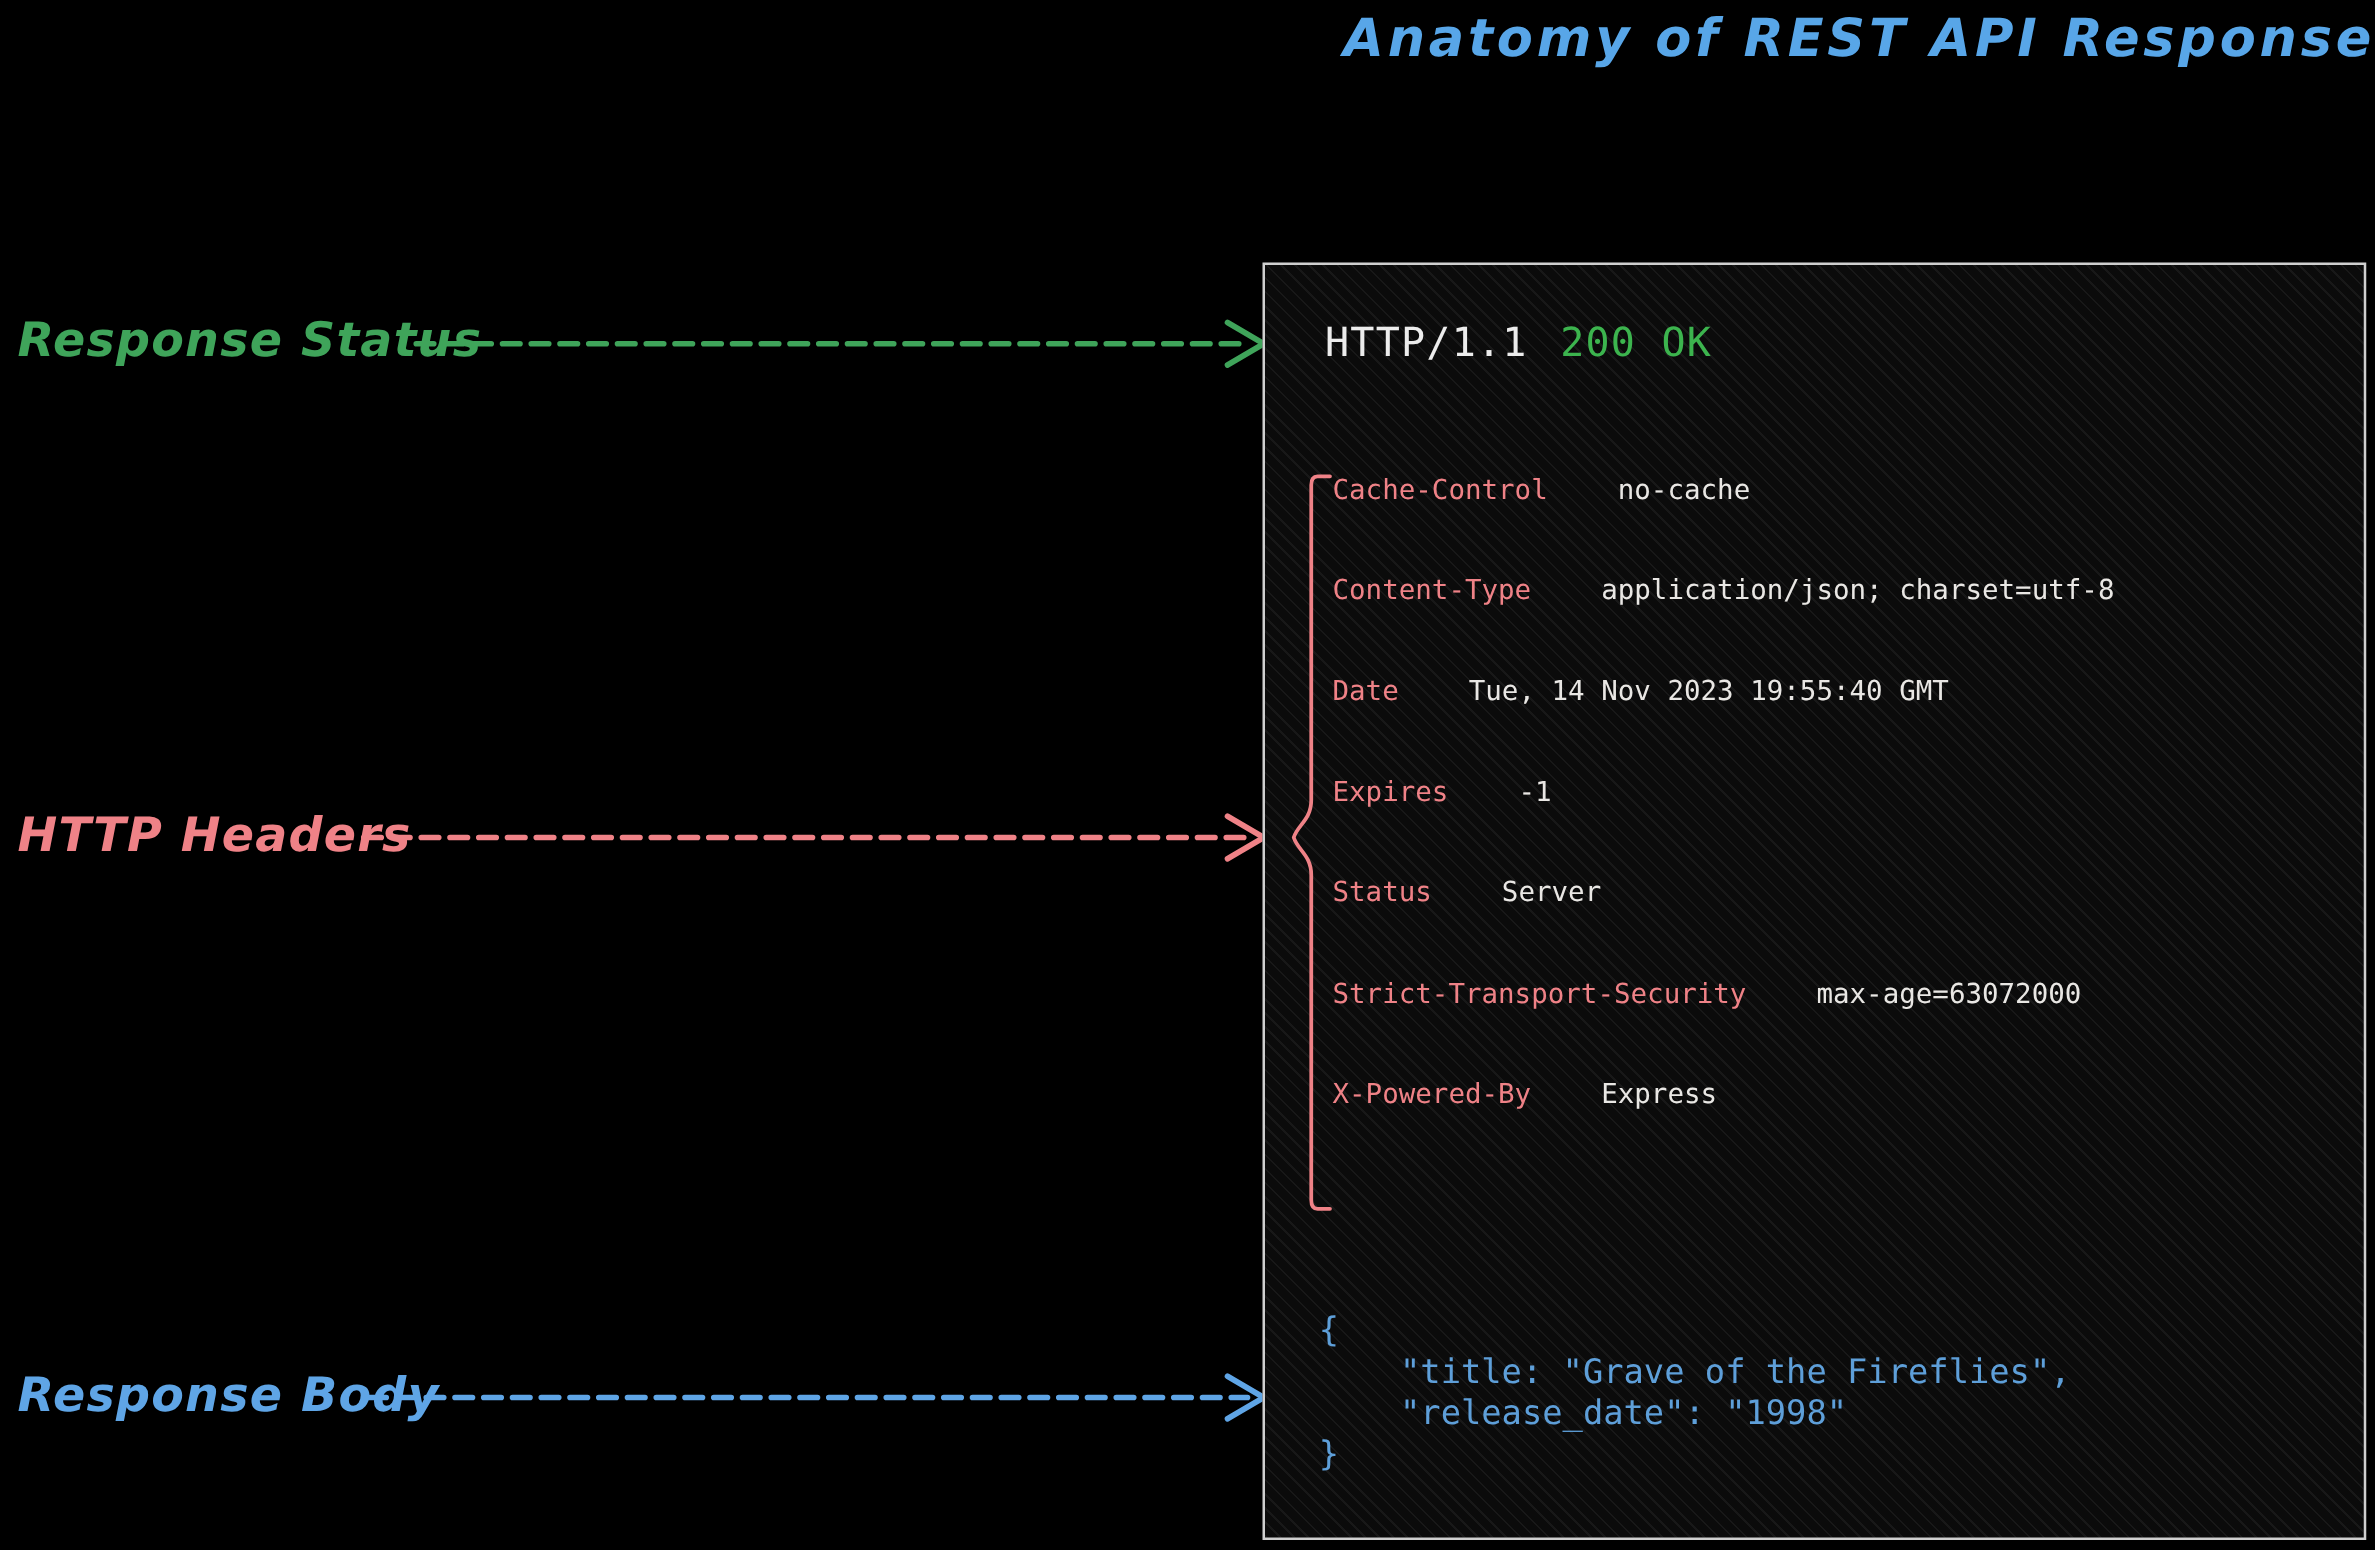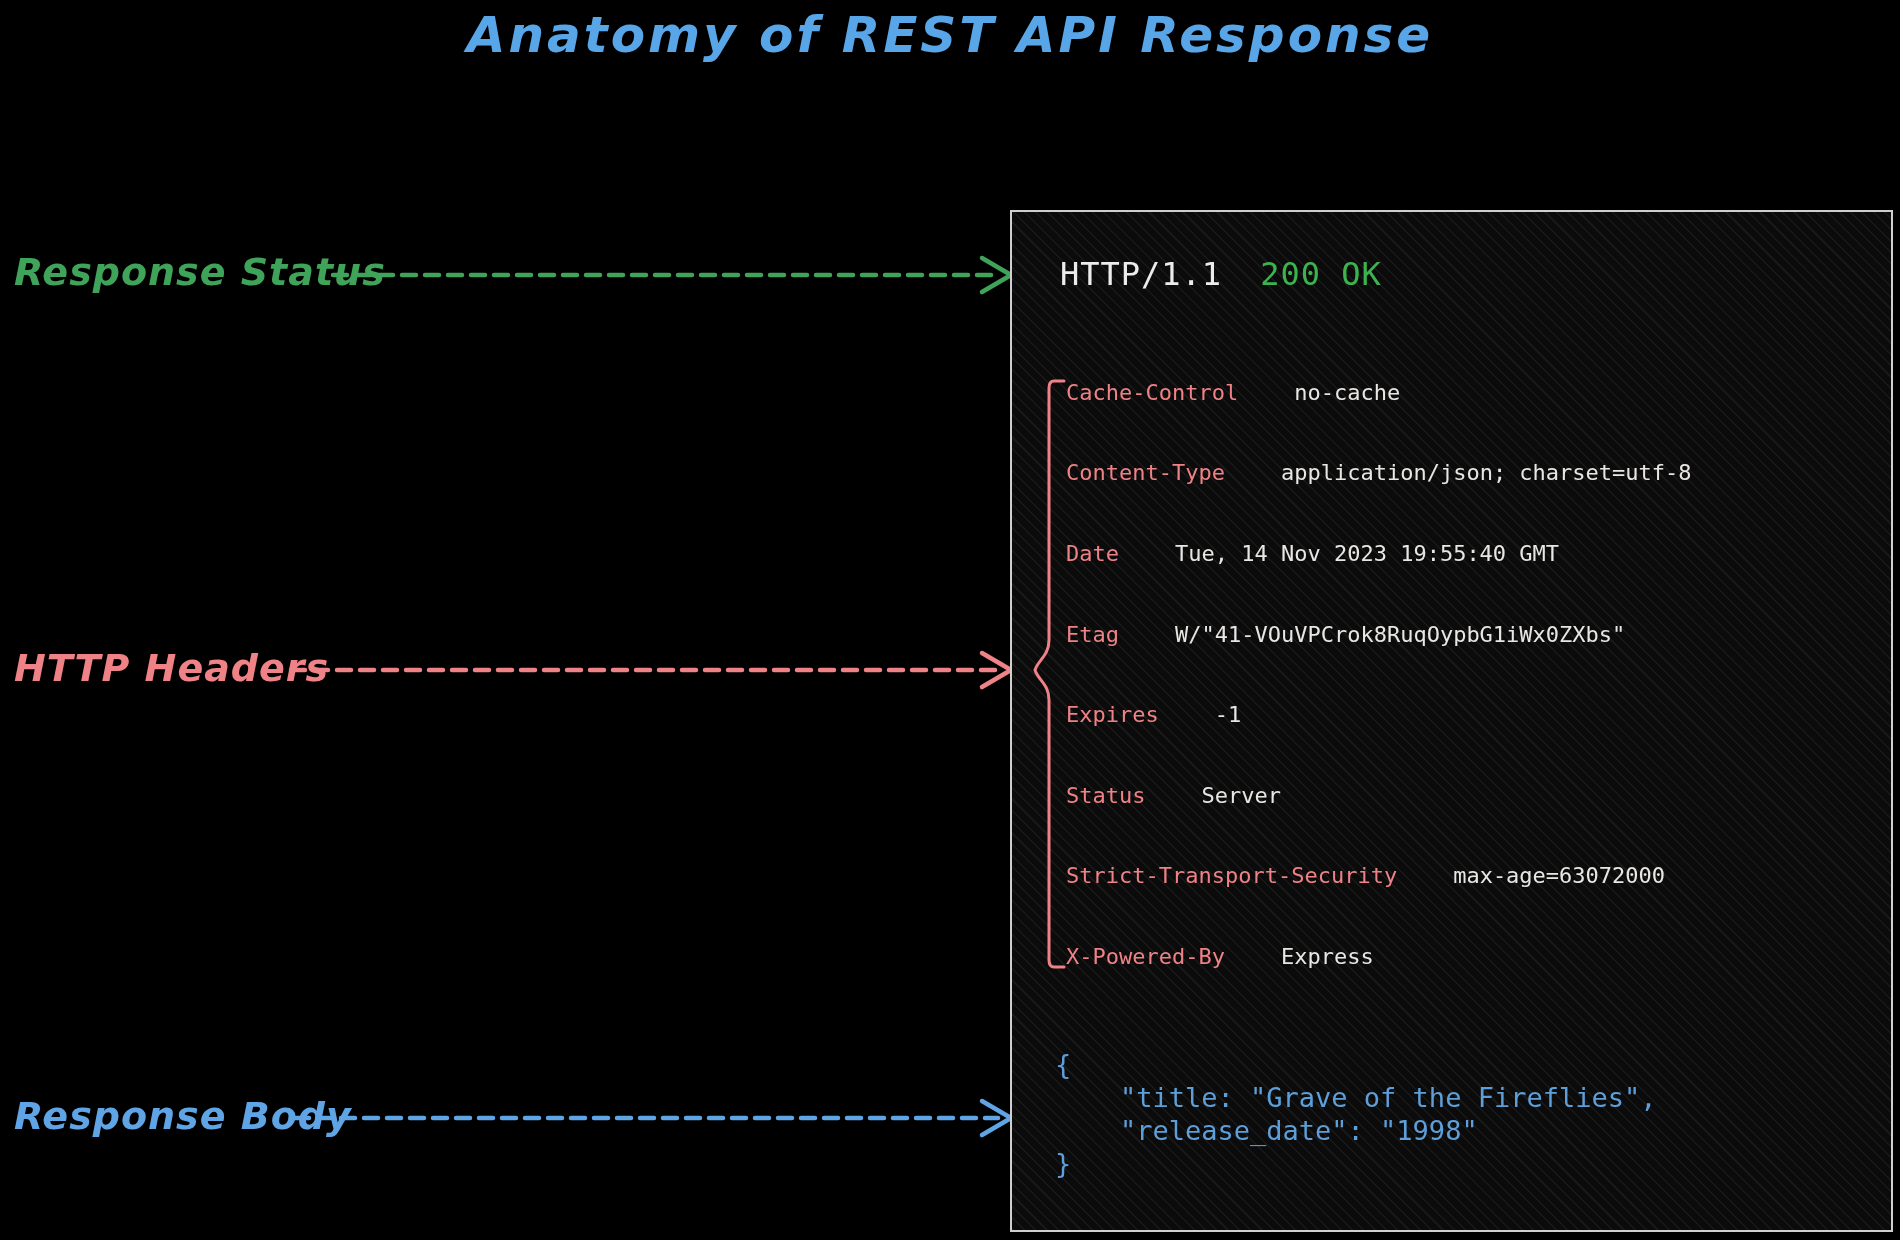--- a/index.html
+++ b/index.html
@@ -23,22 +23,22 @@
   }
   .hand{
     font-family:"DejaVu Sans",sans-serif;
     font-style:italic;
     font-weight:600;
   }
   .mono{font-family:"DejaVu Sans Mono",monospace;}
 
   #title{
     position:absolute;top:6px;left:0;width:100%;
-    margin:0;text-align:center;
-    font-size:50px;letter-spacing:3px;
+    margin:0;text-align:right;
+    font-size:42px;letter-spacing:3px;
     color:var(--title-blue);
   }
 
   .annotation-label{
     position:absolute;
     font-size:38px;letter-spacing:1px;
     white-space:nowrap;
   }
   #label-status{left:14px;top:250px;color:var(--label-green);}
   #label-headers{left:14px;top:646px;color:var(--salmon);}
@@ -62,21 +62,21 @@
       transparent 8px
     );
   }
 
   .status-line{
     position:absolute;left:48px;top:42px;
     font-size:32px;line-height:40px;
     color:#ececec;letter-spacing:1px;
     white-space:nowrap;
   }
-  .status-code{color:var(--status-green);margin-left:38px;text-align:center;}
+  .status-code{color:var(--status-green);margin-left:26px;text-align:center;}
 
   .headers-list{position:absolute;left:54px;top:140px;}
   .header-row{
     height:80.6px;display:flex;align-items:center;
     font-size:22px;white-space:nowrap;
   }
   .hname{color:var(--salmon);}
   .hvalue{color:var(--value-white);margin-left:56px;}
 
   .brace{position:absolute;left:20px;top:166px;}
@@ -134,24 +134,20 @@
         </div>
         <div class="header-row">
           <span class="hname">Content-Type</span>
           <span class="hvalue">application/json; charset=utf-8</span>
         </div>
         <div class="header-row">
           <span class="hname">Date</span>
           <span class="hvalue">Tue, 14 Nov 2023 19:55:40 GMT</span>
         </div>
         <div class="header-row">
-          <span class="hname">Etag</span>
-          <span class="hvalue">W/"41-VOuVPCrok8RuqOypbG1iWx0ZXbs"</span>
-        </div>
-        <div class="header-row">
           <span class="hname">Expires</span>
           <span class="hvalue">-1</span>
         </div>
         <div class="header-row">
           <span class="hname">Status</span>
           <span class="hvalue">Server</span>
         </div>
         <div class="header-row">
           <span class="hname">Strict-Transport-Security</span>
           <span class="hvalue">max-age=63072000</span>

